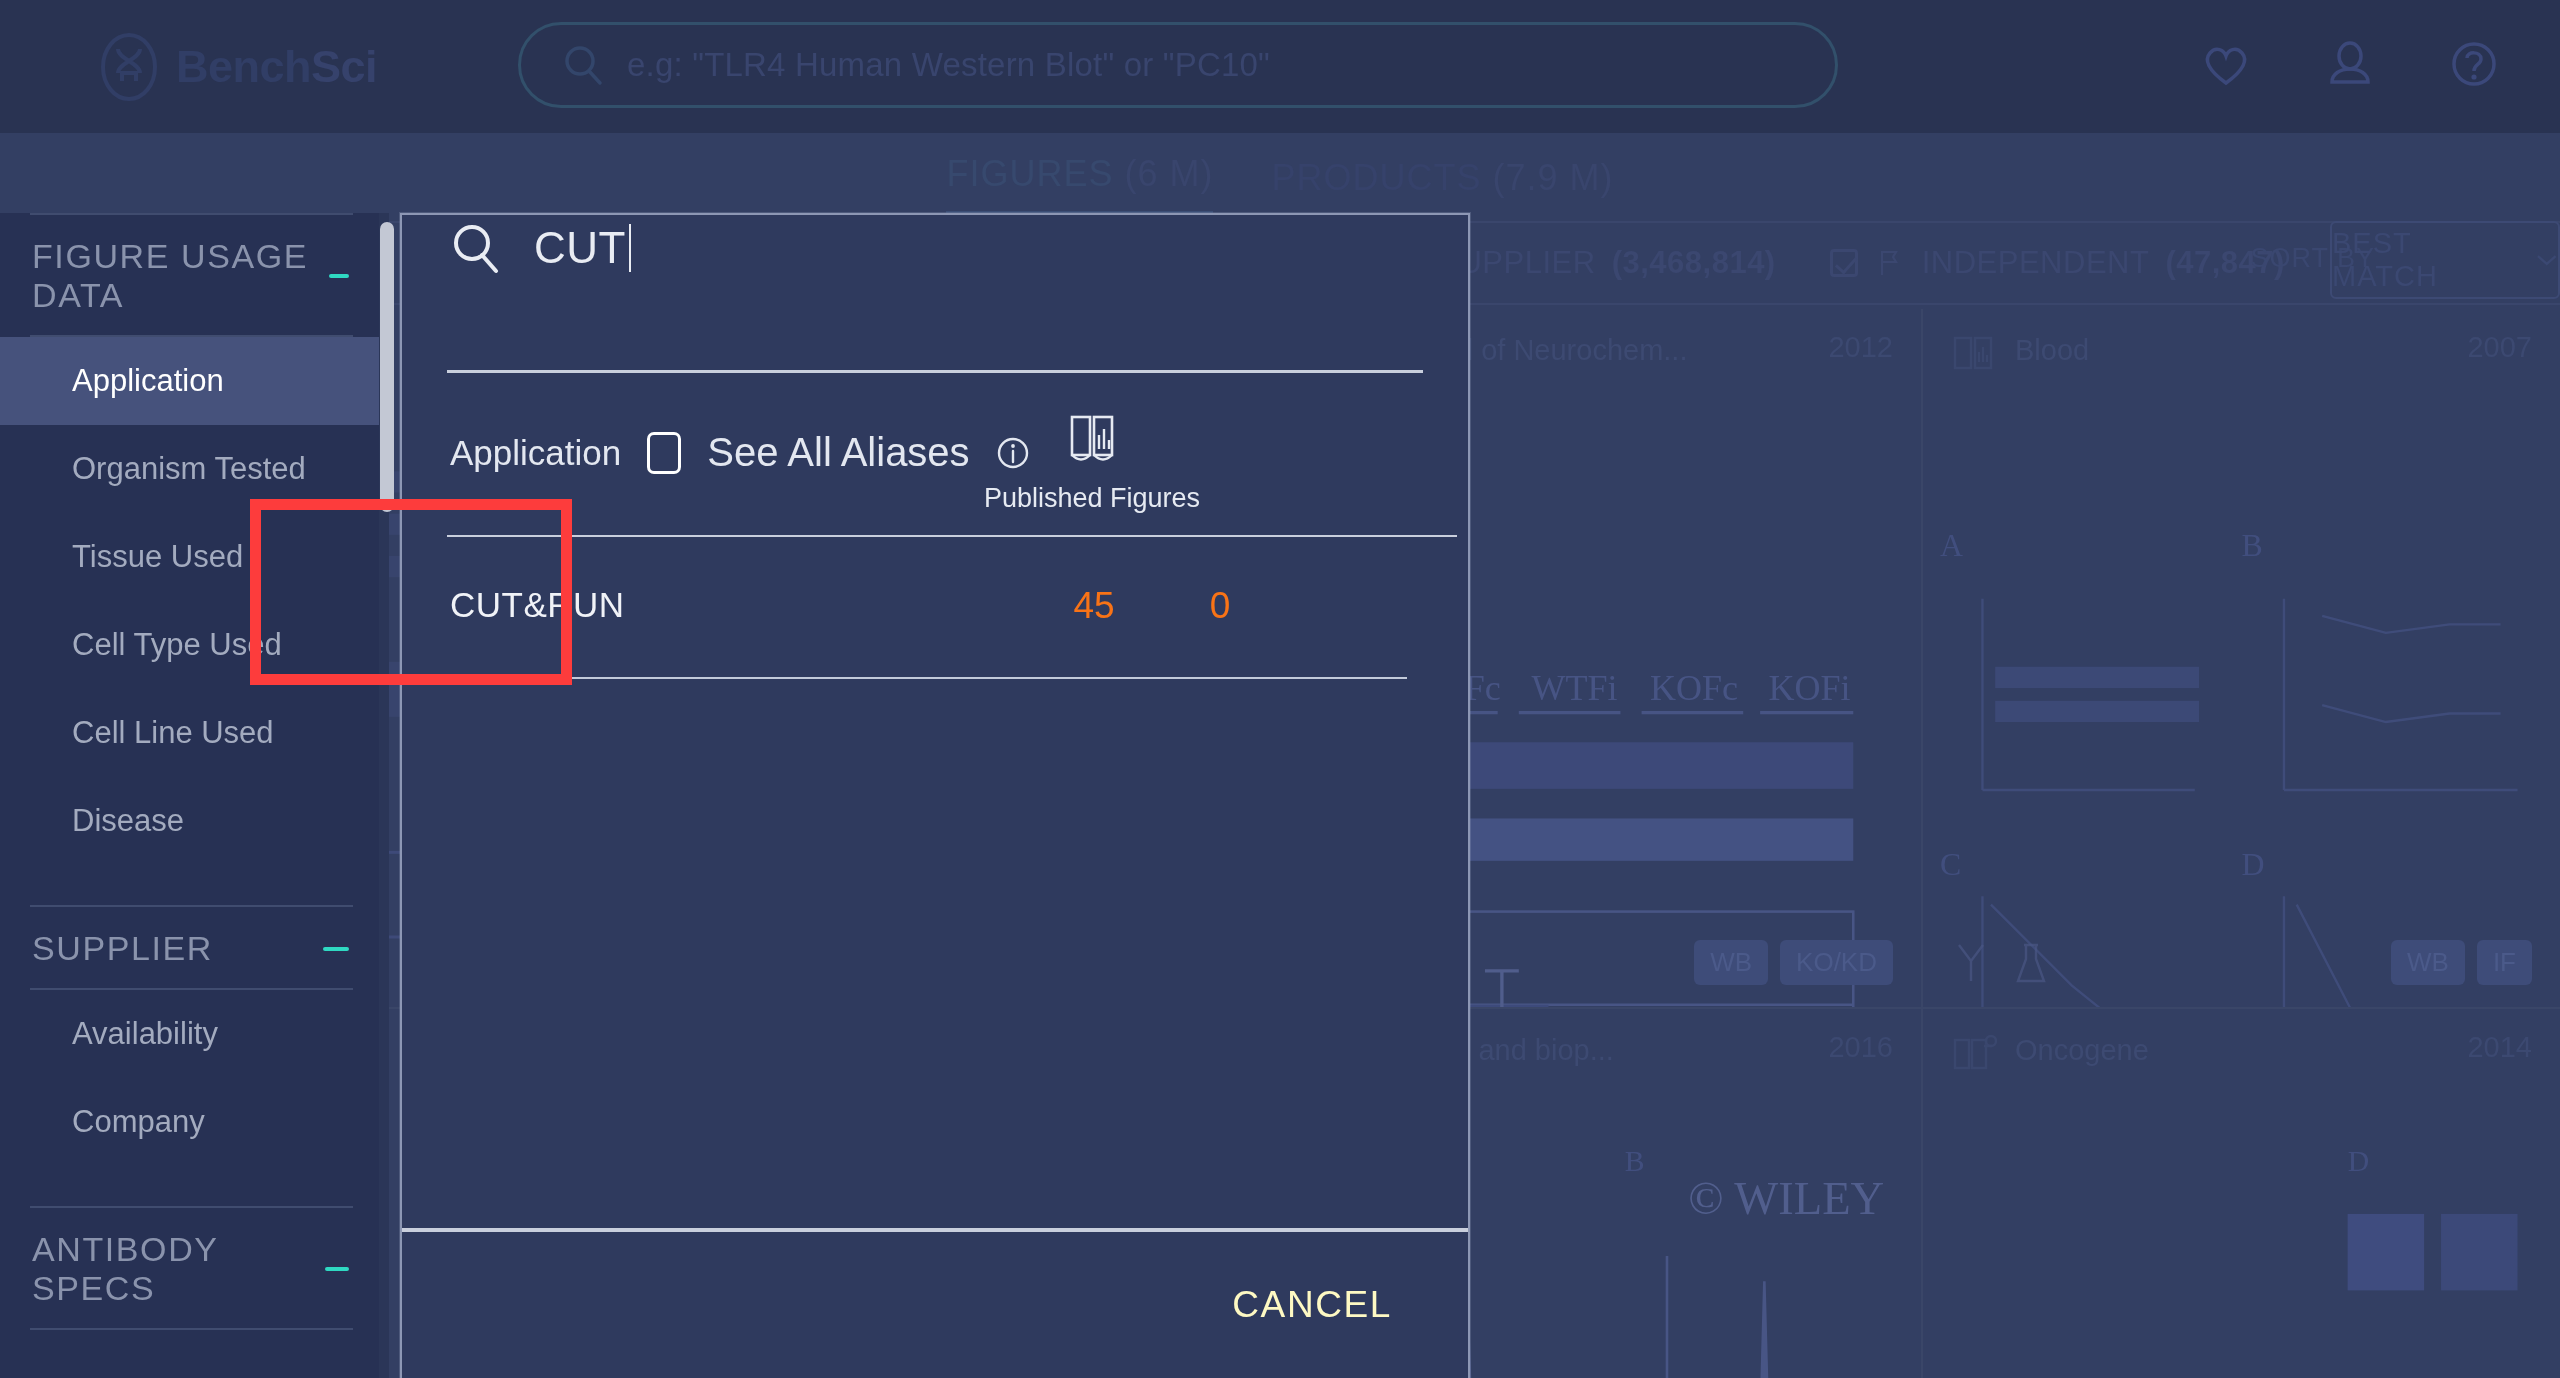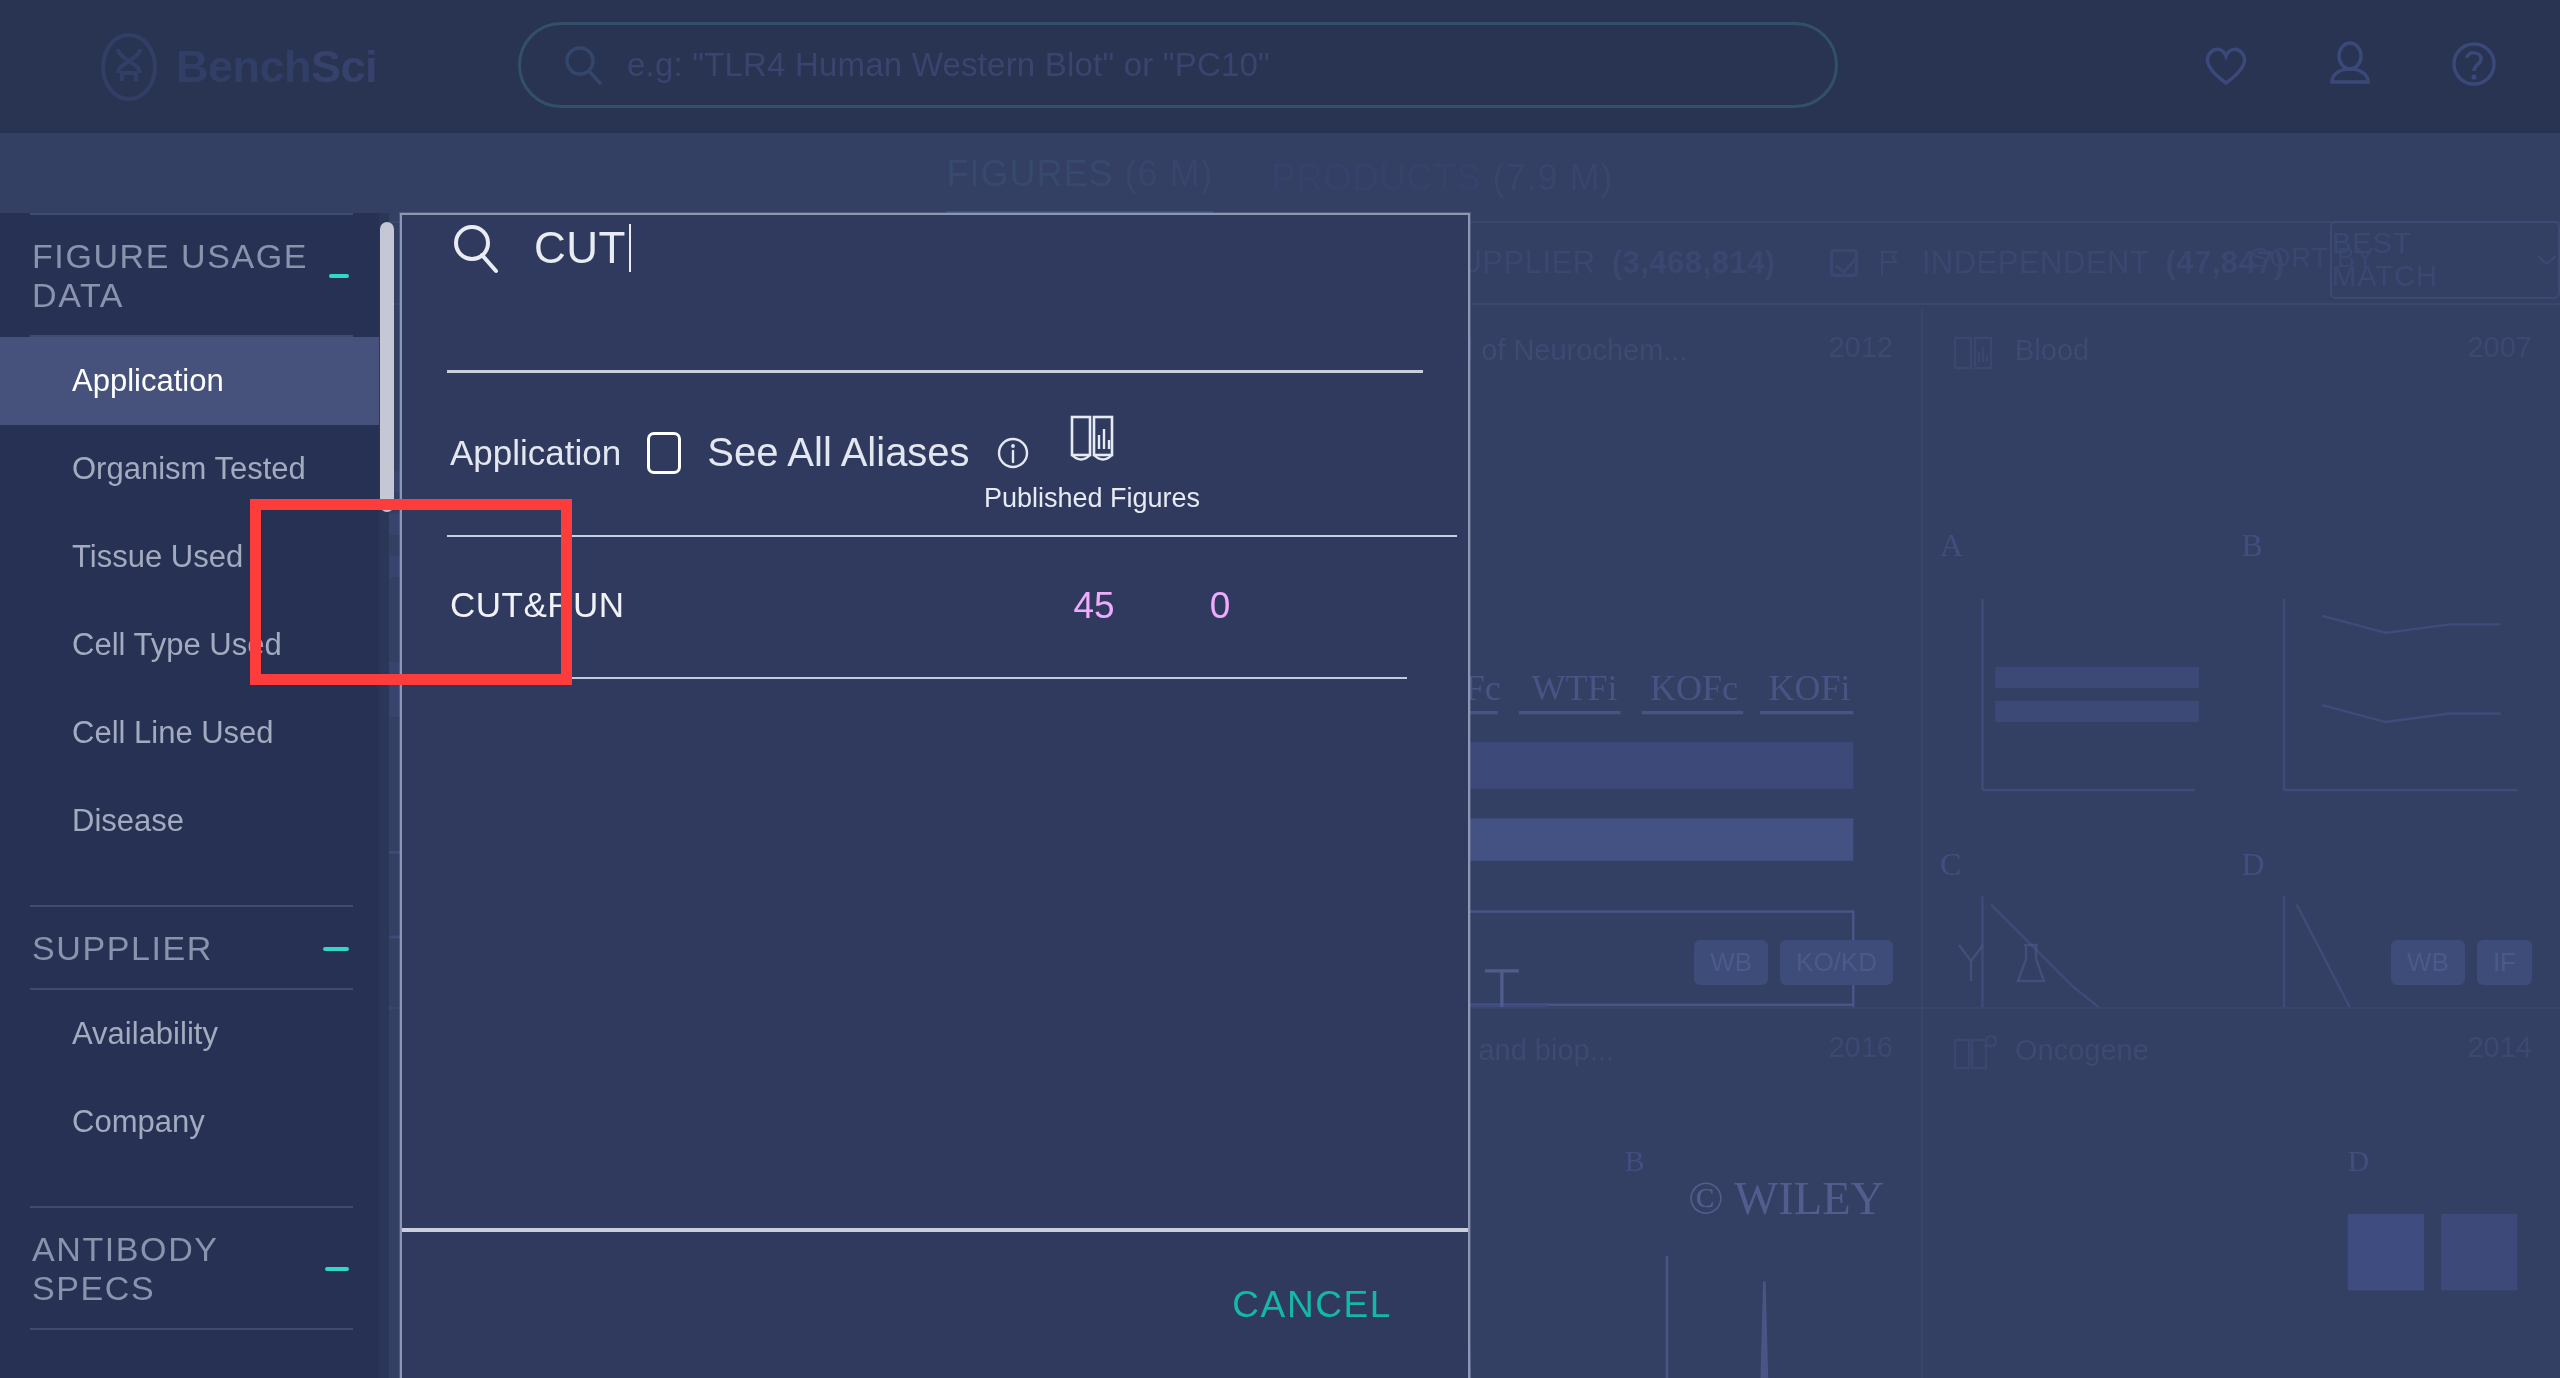--- a/index.html
+++ b/index.html
@@ -145,36 +145,36 @@
   .mc-info { width: 34px; height: 34px; }
   .mc-col { position: absolute; top: 38px; width: 230px; text-align: center; color: #e6eaf2; }
   .mc-col .cicon { height: 56px; display:flex; align-items:center; justify-content:center; }
   .mc-col .clabel { margin-top: 16px; font-size: 27px; }
   .mc-col.pub { left: 575px; }
   .mc-col.sup { left: 700px; }
   .modal-div2 { height: 2px; background: #c9cfdd; margin: 0 0 0 45px; width: 1010px; }
 
   .modal-row { height: 140px; position: relative; }
   .row-label { position: absolute; left: 48px; top: 48px; color: #f0f2f7; font-size: 35px; letter-spacing: .5px; }
-  .row-val { position: absolute; top: 48px; width: 110px; text-align: center; color: #f0abfc; font-size: 37px; }
+  .row-val { position: absolute; top: 48px; width: 110px; text-align: center; color: #f97316; font-size: 37px; }
   .row-val.v1 { left: 637px; }
   .row-val.v2 { left: 763px; }
   .redbox {
     position: absolute; left: -152px; top: -38px; width: 322px; height: 186px;
     border: 11px solid #fd3c3c; box-sizing: border-box;
   }
   .modal-row-div { height: 2px; background: #c3cada; margin-left: 75px; width: 930px; }
 
   .modal-footer {
     position: absolute; left: 0; bottom: 0; width: 1066px; height: 150px;
     border-top: 4px solid #c9cfdd;
     display: flex; align-items: center; justify-content: flex-end;
     padding-right: 76px;
   }
-  .cancel-btn { color: #14b8a6; font-size: 37px; letter-spacing: 1.6px; }
+  .cancel-btn { color: #fef9c3; font-size: 37px; letter-spacing: 1.6px; }
 </style>
 </head>
 <body>
 
 <div id="root">
 
   <div class="header">
     <div class="logo-wrap">
       <svg class="logo-mark" viewBox="0 0 62 72">
         <ellipse cx="31" cy="36" rx="26" ry="32" fill="none" stroke="#313e66" stroke-width="4"></ellipse>

